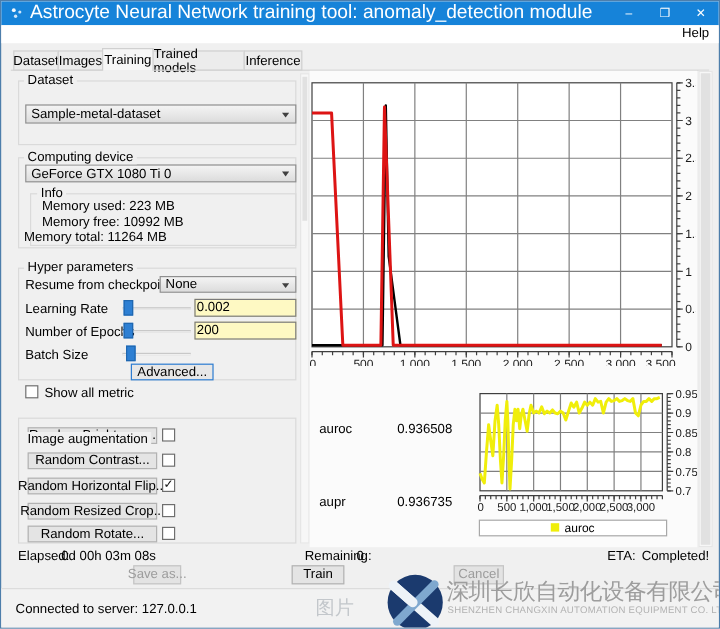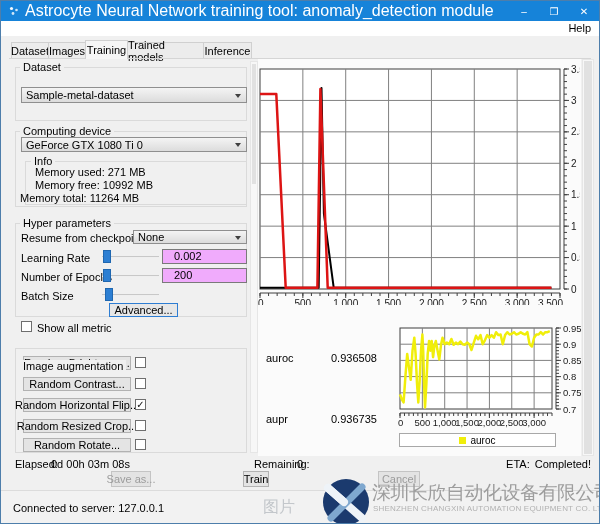--- a/index.html
+++ b/index.html
@@ -30,21 +30,21 @@
   
   .combo { position:absolute; background:linear-gradient(#f4f4f4,#dcdcdc); border:1px solid #8f8f8f;
            font-size:11px; padding:1px 14px 0 4px; white-space:nowrap; overflow:hidden; }
   .chev { position:absolute; right:5px; top:6px; width:0; height:0;
           border-left:3px solid transparent; border-right:3px solid transparent; border-top:4px solid #404040; }
   .label { position:absolute; font-size:11px; white-space:nowrap; }
   
   .slider { position:absolute; height:13px; }
   .slider .track { position:absolute; left:0; right:0; top:6px; height:2px; background:#c8c8c8; border-bottom:1px solid #efefef; }
   .slider .thumb { position:absolute; top:0; width:8px; height:13px; background:#2d7fd3; border:1px solid #1f67b0; }
-  .field { position:absolute; background:#f0abfc; border:1px solid #7a7a7a; font-size:11px; padding:0 11px; line-height:13px; }
+  .field { position:absolute; background:#fef9c3; border:1px solid #7a7a7a; font-size:11px; padding:0 1px; line-height:13px; }
   
   .btn { position:absolute; background:#e4e4e4; border:1px solid #b2b2b2; font-size:11px;
          display:flex; align-items:center; justify-content:center; white-space:nowrap; }
   .btn.focus { border:1px solid #2e7dd2; background:#e7e7e7; }
   .btn.disabled { background:#e3e3e3; border-color:#c4c4c4; color:#9c9c9c; }
   
   .cb { position:absolute; width:11px; height:11px; background:#fff; border:1px solid #6e6e6e;
         font-size:10px; line-height:9px; text-align:center; color:#111; }
   
   .vscroll { position:absolute; background:#f7f7f7; border:1px solid #e6e6e6; }
@@ -106,21 +106,21 @@
   </div>
 
   <div class="gbox" style="left:14px;top:130px;width:232px;height:76px;"></div>
   <span class="glabel" style="left:19px;top:124px;">Computing device</span>
   <div class="combo" style="left:20px;top:136px;width:226px;height:15px;">
     <span>GeForce GTX 1080 Ti 0</span>
     <span class="chev" style="top:5px;"></span>
   </div>
   <div class="gbox" style="left:24px;top:160px;width:222px;height:44px;"></div>
   <span class="glabel" style="left:30px;top:154px;">Info</span>
-  <span class="label" style="left:34px;top:165px;">Memory used: 271 MB</span>
+  <span class="label" style="left:34px;top:165px;">Memory used: 223 MB</span>
   <span class="label" style="left:34px;top:178px;">Memory free: 10992 MB</span>
   <span class="label" style="left:19px;top:191px;">Memory total: 11264 MB</span>
 
   <div class="gbox" style="left:14px;top:222px;width:232px;height:94px;"></div>
   <span class="glabel" style="left:19px;top:216px;">Hyper parameters</span>
   <span class="label" style="left:20px;top:231px;">Resume from checkpoint:</span>
   <div class="combo" style="left:132px;top:229px;width:114px;height:14px;padding-top:0;">
     <span>None</span>
     <span class="chev" style="top:5px;"></span>
   </div>
@@ -413,21 +413,21 @@
   <span class="label" style="left:14px;top:457px;">Elapsed:</span>
   <span class="label" style="left:50px;top:457px;">0d 00h 03m 08s</span>
   <span class="label" style="left:253px;top:457px;">Remaining:</span>
   <span class="label" style="left:296px;top:457px;">0</span>
   <div class="etagroup">
     <span>ETA:</span>
     <span>Completed!</span>
   </div>
 
   <div class="btn disabled" style="left:110px;top:470px;width:40px;height:16px;">Save as...</div>
-  <div class="btn" style="left:242px;top:470px;width:26px;height:16px;">Train</div>
+  <div class="btn" style="left:242px;top:470px;width:44px;height:16px;">Train</div>
   <div class="btn disabled" style="left:377px;top:470px;width:42px;height:16px;">Cancel</div>
 
   <div class="statusbar"></div>
   <span class="label" style="left:12px;top:501px;z-index:5;">Connected to server: 127.0.0.1</span>
 
   <span class="wm-ghost">图片</span>
   <svg class="wm-logo" width="48" height="48" viewBox="0 0 48 48">
     <circle cx="24" cy="24" r="23" fill="#1b3a6e"></circle>
     <path d="M6 10 L40 40" stroke="#eef3f8" stroke-width="8" fill="none" stroke-linecap="round"></path>
     <path d="M40 9 L9 40" stroke="#7fa8cf" stroke-width="7" fill="none" stroke-linecap="round"></path>

